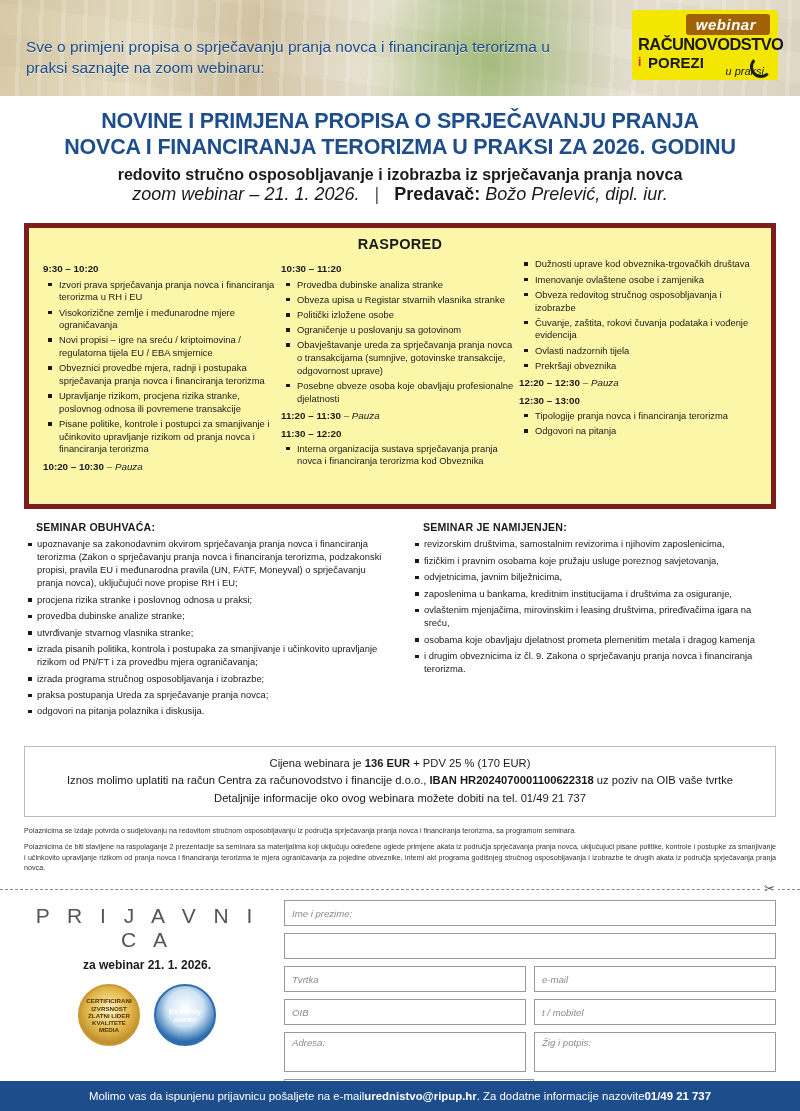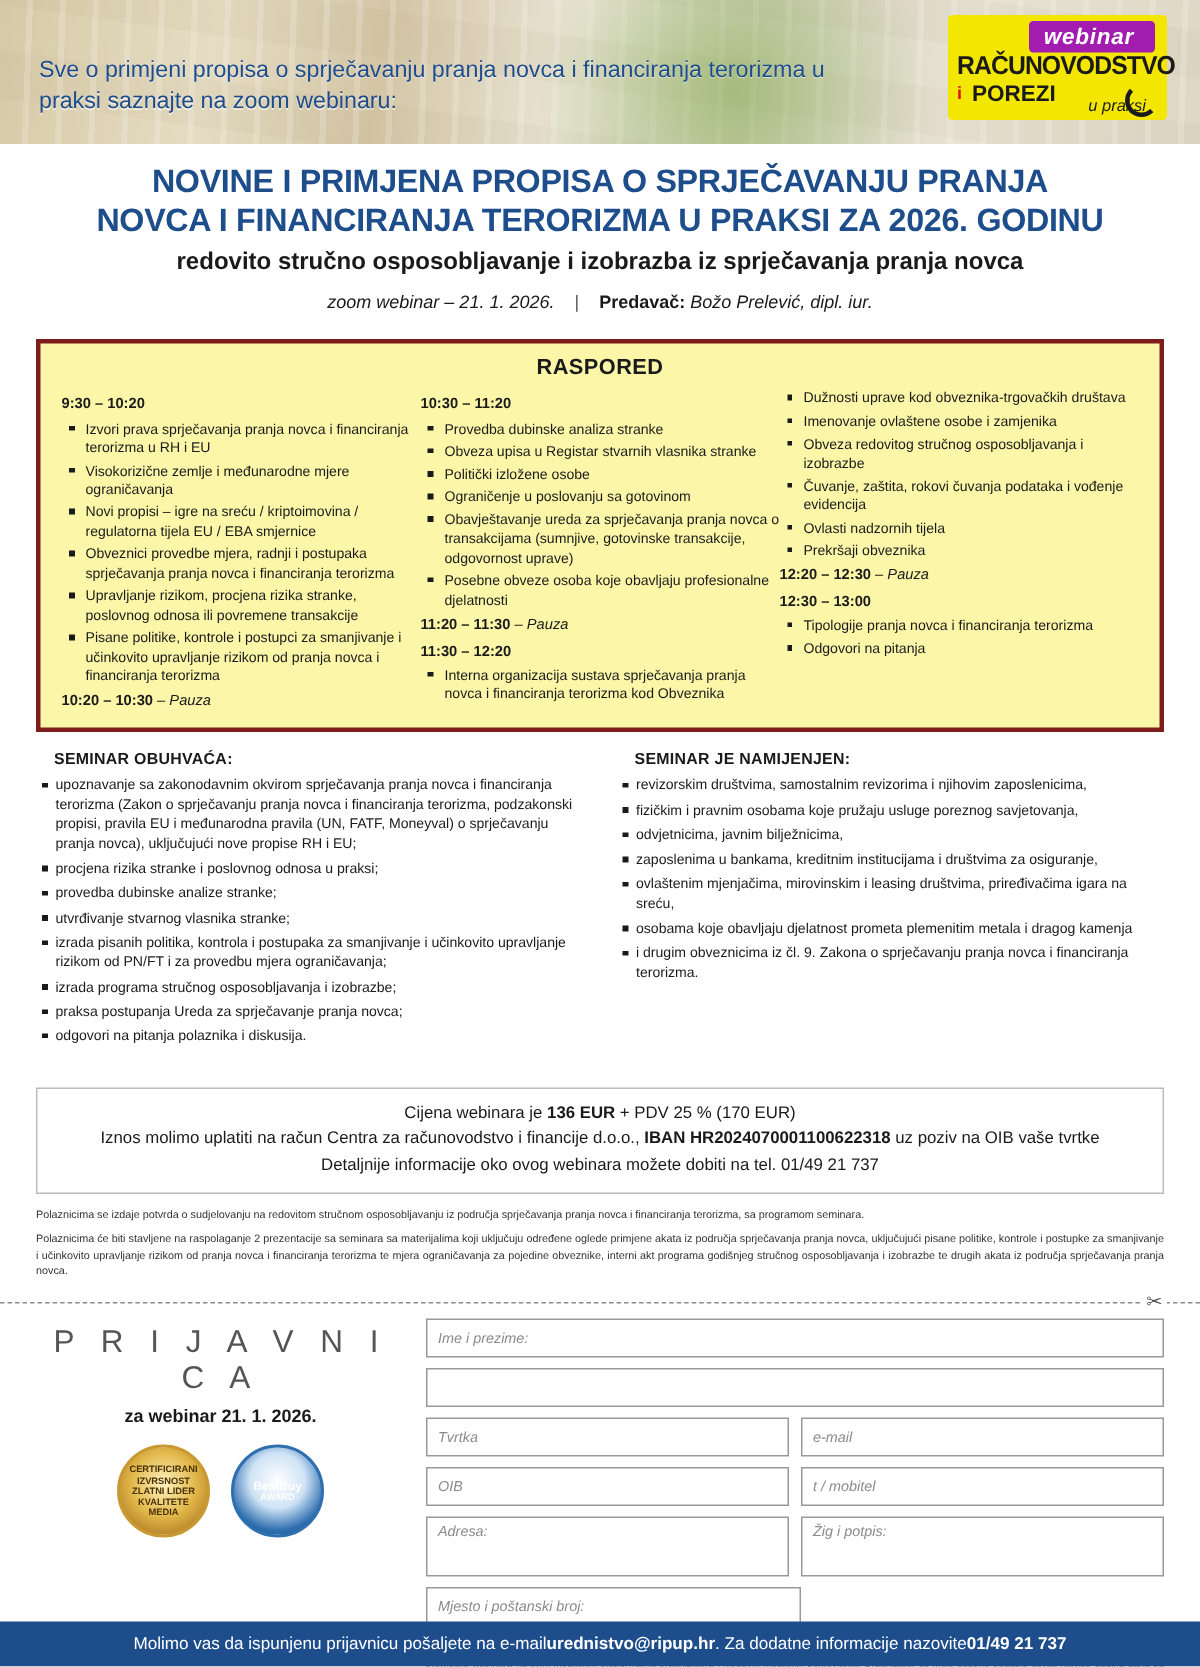--- a/index.html
+++ b/index.html
@@ -52,21 +52,21 @@
   }
   .logo-box {
     position:absolute;
     right: 22px; top: 10px;
     width: 146px; height: 70px;
     background: #f3e600;
     border-radius: 3px;
   }
   .logo-webinar {
     position:absolute; right: 8px; top: 4px;
-    background:#a21caf; color:#fff;
+    background:#a16207; color:#fff;
     font-size: 15px; font-weight: bold; font-style: italic;
     padding: 2px 14px 2px 10px;
     border-radius: 3px;
     letter-spacing:.5px;
   }
   .logo-rac {
     position:absolute; left:6px; top:26px;
     font-size: 16.5px; font-weight: 800; letter-spacing:-.6px;
     color:#1a1a1a; line-height:1;
     transform: scaleY(1.05);
@@ -102,34 +102,34 @@
     line-height: 1.22;
     letter-spacing:-.2px;
   }
   .title-sub {
     margin-top: 6px;
     color:#1a1a1a;
     font-size: 16px;
     font-weight: bold;
   }
   .title-meta {
-    margin-top: 10px;
-    font-size: 12px;
+    margin-top: 0;
+    font-size: 18px;
     color:#1a1a1a;
   }
   .title-meta .ital { font-style: italic; }
   .title-meta .sep { margin: 0 10px; color:#555; }
   .title-meta b { font-weight: bold; }
 
   
   .schedule {
     margin: 10px 24px 0;
     background:#fbf6a8;
-    border: 3px solid #7f1d1d;
-    padding: 8px 14px 8px;
+    border: 5px solid #7f1d1d;
+    padding: 8px 14px 28px;
   }
   .schedule h2 {
     margin: 0 0 6px;
     text-align:center;
     font-size: 14.5px;
     font-weight: bold;
     letter-spacing:.3px;
     color:#1a1a1a;
   }
   .sched-cols {

